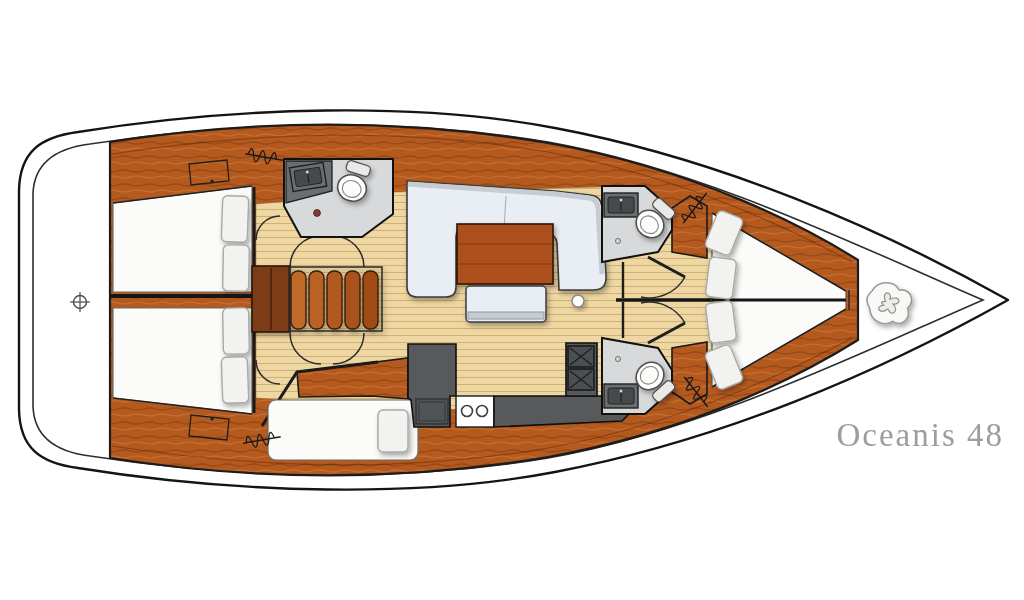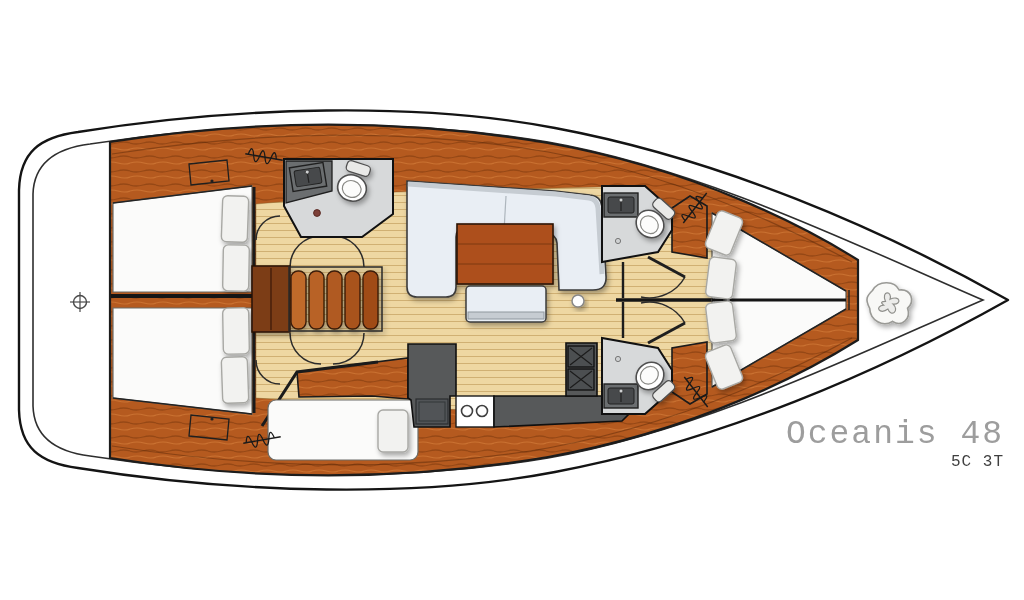--- a/index.html
+++ b/index.html
@@ -1,17 +1,17 @@
 <!DOCTYPE html>
 <html><head>
 <meta charset="utf-8">
 <style>
   html,body{margin:0;padding:0;background:#ffffff;}
   #stage{position:relative;width:1024px;height:600px;background:#ffffff;overflow:hidden;
-         font-family:Liberation Mono, monospace;}
+         font-family:Liberation Serif, serif;}
   #plan{position:absolute;left:0;top:0;}
   .brand{position:absolute;right:20px;top:418px;text-align:right;line-height:1.05;}
   .brand .model{font-size:33px;letter-spacing:2px;color:#9d9d9d;font-weight:400;}
   .brand .code{font-size:16px;letter-spacing:1px;color:#3f3f3f;font-weight:400;margin-top:1px;}
 </style>
 </head>
 <body>
 
 <div id="stage">
 
@@ -242,16 +242,15 @@
   </g>
 
   <use href="#coil" transform="translate(264,157) rotate(10)"></use>
   <use href="#coil" transform="translate(262,440) rotate(-10)"></use>
   <use href="#coil" transform="translate(695,208) rotate(-52)"></use>
   <use href="#coil" transform="translate(696,392) rotate(52)"></use>
 </svg>
 
 <div class="brand">
   <div class="model">Oceanis 48</div>
-  <div class="code">5C 3T</div>
 </div>
 
 </div>
 
 </body></html>

